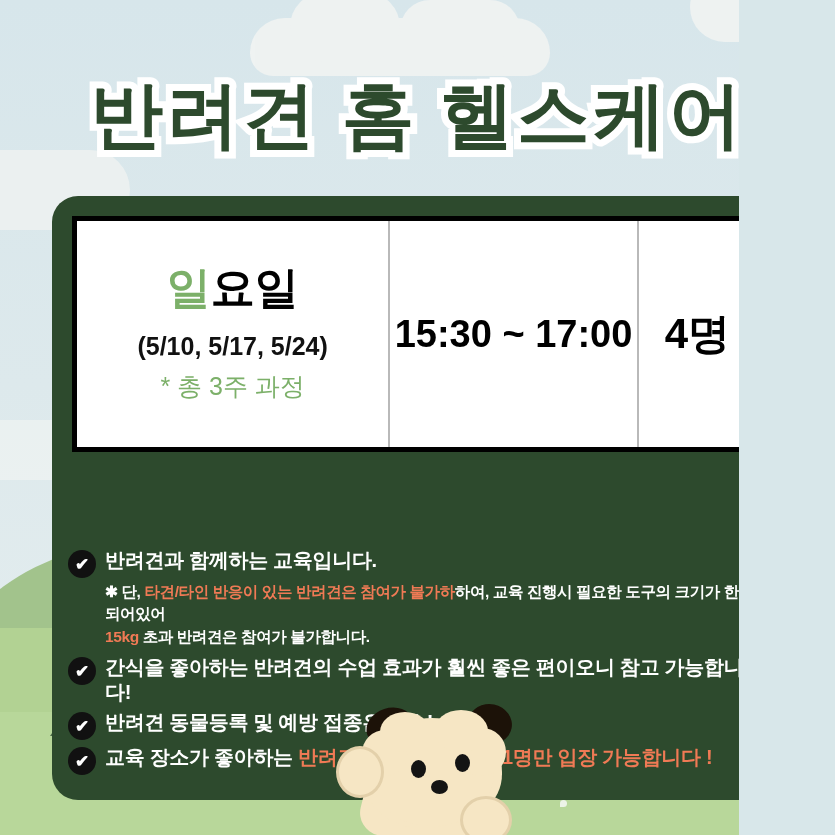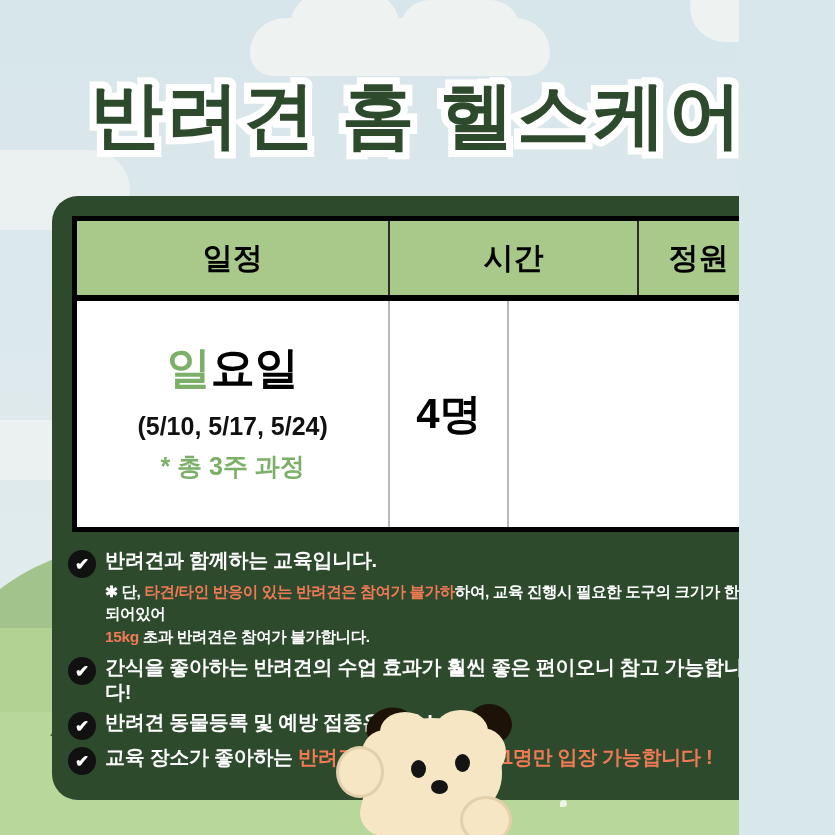--- a/index.html
+++ b/index.html
@@ -66,21 +66,21 @@
           border-right:2px solid #2b2b2b; }
   .tcell:last-child{ border-right:none; }
   .thead{ border-bottom:6px solid #000; }
   .col-a{ width:46%; }
   .col-b{ width:36.5%; }
   .col-c{ width:17.5%; }
   .tbody .tcell{ height:226px; flex-direction:column; border-right:2px solid #b9b9b9; }
   .day{ font-size:44px; font-weight:bold; color:#000; line-height:1.05; }
   .day .hl{ color:#7cb069; }
   .dates{ font-size:25px; font-weight:bold; color:#111; margin-top:21px; }
-  .weeks{ font-size:25px; font-weight:bold; color:#7cb069; margin-top:9px; }
+  .weeks{ font-size:25px; font-weight:normal; color:#7cb069; margin-top:9px; }
   .time{ font-size:38px; font-weight:bold; color:#000; }
   .cap{ font-size:42px; font-weight:bold; color:#000; }
 
   
   .notes{ position:absolute; left:16px; top:352px; width:700px; color:#fff; }
   .note{ display:flex; align-items:flex-start; margin-bottom:5px; }
   .chk{
     flex:0 0 auto; width:28px; height:28px; border-radius:50%;
     background:#111; color:#fff; display:flex; align-items:center; justify-content:center;
     font-size:17px; font-weight:bold; margin-right:9px; margin-top:2px;
@@ -141,32 +141,30 @@
   </div>
   <div class="petal" style="left:122px; top:768px;"></div>
   <div class="petal" style="left:300px; top:790px;"></div>
   <div class="petal" style="left:560px; top:800px;"></div>
 
   <div class="title">반려견 홈 헬스케어</div>
 
   <div class="panel">
 
     <div class="table">
-      <div class="trow thead">
-        <div class="tcell col-a">일정</div>
-        <div class="tcell col-b">시간</div>
-        <div class="tcell col-c">정원</div>
-      </div>
       <div class="trow tbody">
         <div class="tcell col-a">
           <div class="day">
             <span class="hl">일</span><span>요일</span>
           </div>
           <div class="dates">(5/10, 5/17, 5/24)</div>
           <div class="weeks">* 총 3주 과정</div>
+        </div>
+        <div class="tcell col-b">
+          <div class="time">15:30 ~ 17:00</div>
         </div>
         <div class="tcell col-c">
           <div class="cap">4명</div>
         </div>
       </div>
     </div>
 
     <div class="notes">
 
       <div class="note">

